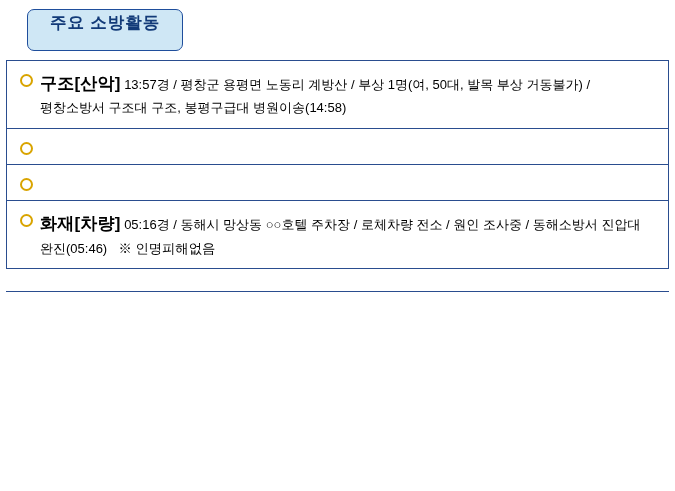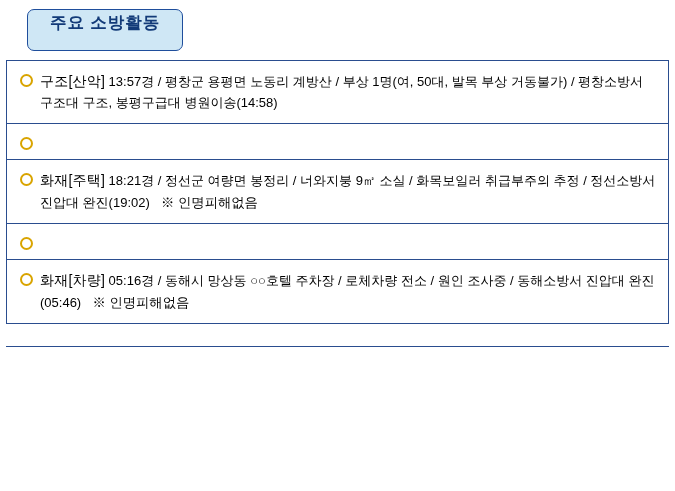--- a/index.html
+++ b/index.html
@@ -64,22 +64,22 @@
     box-sizing: border-box;
     background: #ffffff;
   }
   .row-text {
     flex: 1 1 auto;
     font-size: 13.5px;
     line-height: 1.62;
     word-break: keep-all;
   }
   .cat {
-    font-size: 14px;
-    font-weight: normal;
+    font-size: 17px;
+    font-weight: bold;
     letter-spacing: 0.2px;
   }
   .body-text {
     font-size: 13px;
   }
   .note {
     font-size: 13.3px;
   }
 
   
@@ -107,26 +107,20 @@
       <div class="row-text">
         <span class="cat">구조[산악]</span><span class="body-text"> 13:57경 / 평창군 용평면 노동리 계방산 / 부상 1명(여, 50대, 발목 부상 거동불가) / 평창소방서 구조대 구조, 봉평구급대 병원이송(14:58)</span><span class="note"></span>
       </div>
     </div>
 
 
     <div class="row">
       <span class="bullet"></span>
     </div>
 
-    <div class="row">
-      <span class="bullet"></span>
-      <div class="row-text">
-        <span class="cat">화재[주택]</span><span class="body-text"> 18:21경 / 정선군 여량면 봉정리 / 너와지붕 9㎡ 소실 / 화목보일러 취급부주의 추정 / 정선소방서 진압대 완진(19:02)</span>&nbsp;&nbsp;&nbsp;<span class="note">※ 인명피해없음</span>
-      </div>
-    </div>
 
     <div class="row">
       <span class="bullet"></span>
     </div>
 
     <div class="row">
       <span class="bullet"></span>
       <div class="row-text">
         <span class="cat">화재[차량]</span><span class="body-text"> 05:16경 / 동해시 망상동 ○○호텔 주차장 / 로체차량 전소 / 원인 조사중 / 동해소방서 진압대 완진(05:46)</span>&nbsp;&nbsp;&nbsp;<span class="note">※ 인명피해없음</span>
       </div>

